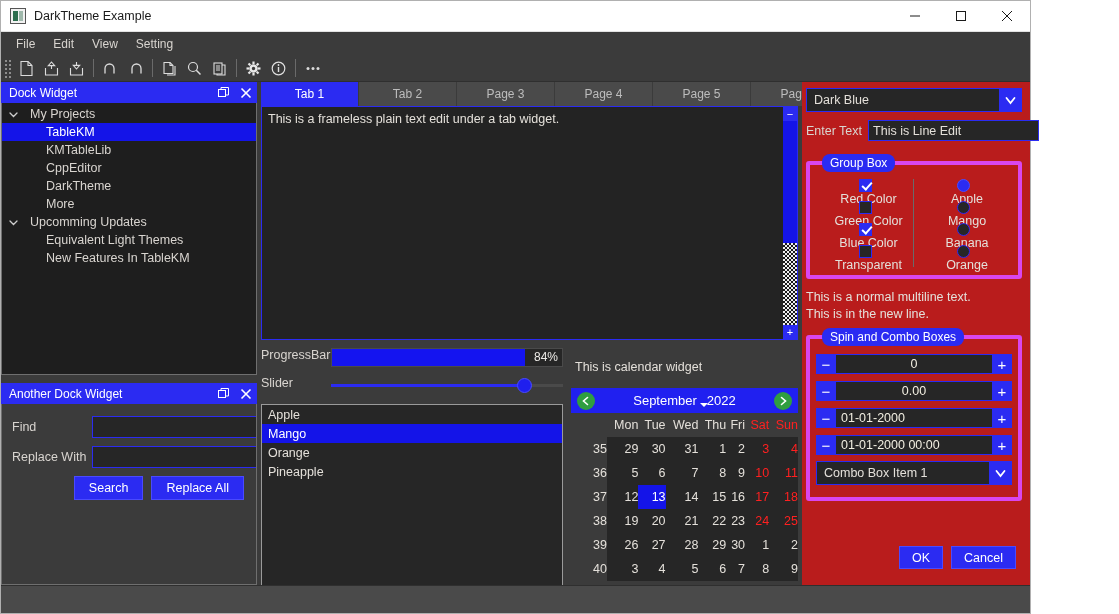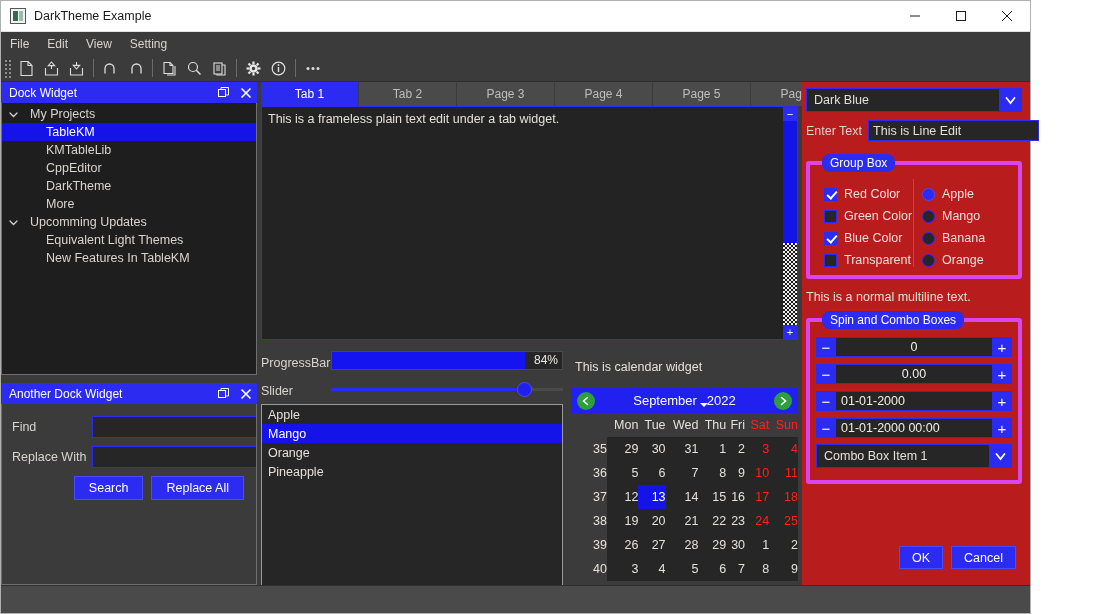--- a/index.html
+++ b/index.html
@@ -46,20 +46,21 @@
     display: flex; align-items: center; justify-content: center;
     color: #1a1a1a;
   }
   .wincontrols svg { display: block; }
 
   
   .menubar {
     height: 23px; min-height: 23px;
     background: #3b3b3b;
     display: flex; align-items: center;
+    padding-left: 6px;
   }
   .menubar .mi {
     font-size: 12px; color: #d9d5d0;
     padding: 3px 9px;
   }
 
   
   .toolbar {
     height: 27px; min-height: 27px;
     background: #3b3b3b;
@@ -203,21 +204,21 @@
     background-position: 0 0, 2px 2px;
   }
   .vs-handle {
     position: absolute; left: 0; right: 0; top: 0; height: 60%;
     background: #1414e8;
   }
 
   
   .pslist { display: flex; margin-top: 8px; min-height: 0; flex: 1 1 auto; }
   .psleft { width: 302px; flex: 0 0 auto; }
-  .psrow { display: flex; align-items: flex-end; height: 22px; margin-bottom: 6px; }
+  .psrow { display: flex; align-items: flex-start; height: 22px; margin-bottom: 6px; }
   .psrow .pslabel {
     width: 70px; flex: 0 0 auto;
     font-size: 12.5px; color: #d9d5d0;
   }
   .progress {
     position: relative; flex: 1 1 auto; height: 19px;
     background: #262626; border: 1px solid #4a4a4a;
   }
   .progress .fill { position: absolute; left: 0; top: 0; bottom: 0; background: #1414f0; }
   .progress .ptext {
@@ -312,21 +313,21 @@
     margin-top: 12px; padding: 14px 6px 8px 6px;
   }
   .gb-title {
     position: absolute; top: -11px; left: 12px;
     background: #2b2bf2; color: #ffffff;
     font-size: 12px; padding: 2px 8px; border-radius: 8px;
   }
   .gb-cols { display: flex; }
   .gb-col { flex: 1 1 50%; }
   .gb-col.left { border-right: 1px solid #6a6a6a; }
-  .chk-row { display: flex; align-items: flex-end; height: 22px; padding-left: 8px; }
+  .chk-row { display: flex; align-items: center; height: 22px; padding-left: 8px; flex-direction: column; }
   .chk {
     width: 13px; height: 13px; flex: 0 0 auto;
     border: 1px solid #2b2bf2; background: #262626;
     margin-right: 7px; position: relative;
   }
   .chk.on { background: #2b2bf2; }
   .chk.on::after {
     content: ""; position: absolute; left: 4px; top: 0px;
     width: 4px; height: 8px; border: solid #ffffff;
     border-width: 0 2px 2px 0; transform: rotate(42deg);
@@ -809,20 +810,21 @@
               <div class="chk-row">
                 <span class="rad"></span>
                 <span class="clabel">Orange</span>
               </div>
             </div>
         </div>
       </div>
 
       <div class="multiline">
         <div>This is a normal multiline text.</div>
+        <div>This is in the new line.</div>
       </div>
 
       <div class="groupbox">
         <div class="gb-title">Spin and Combo Boxes</div>
         <div id="spin-col">
             <div class="spinrow">
               <span class="spin-btn">−</span>
               <span class="spin-field center">0</span>
               <span class="spin-btn">+</span>
             </div>

